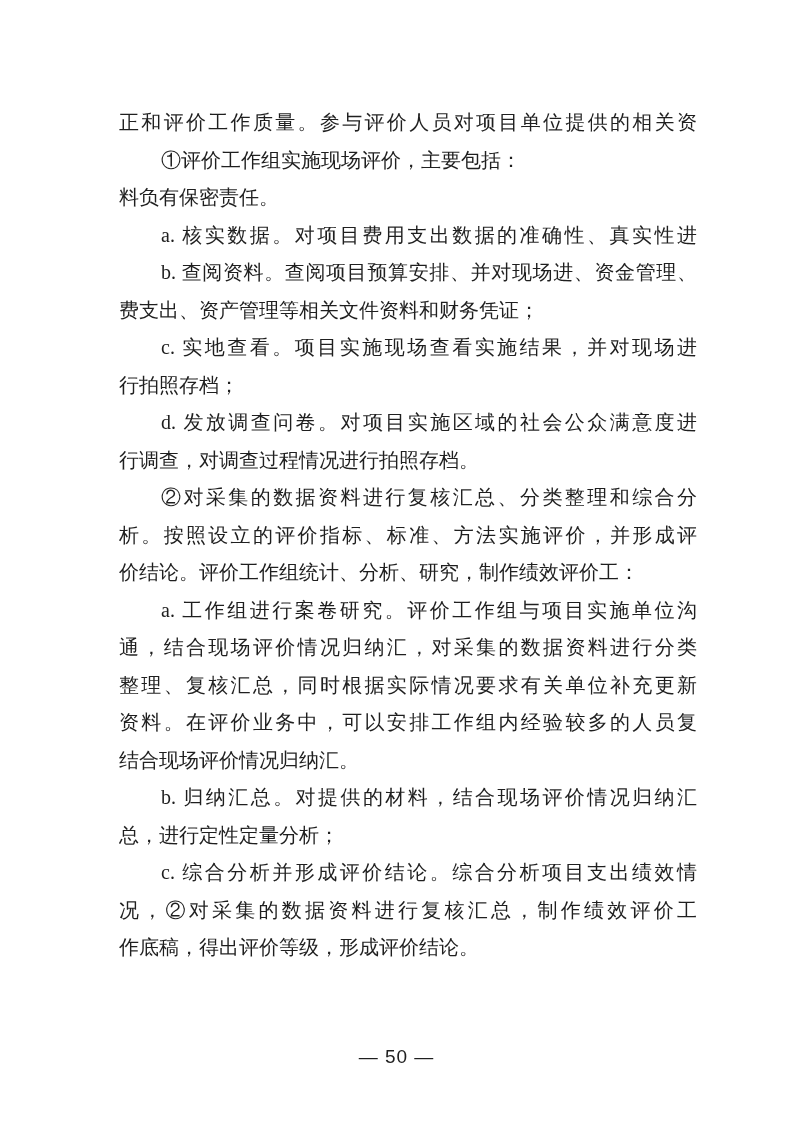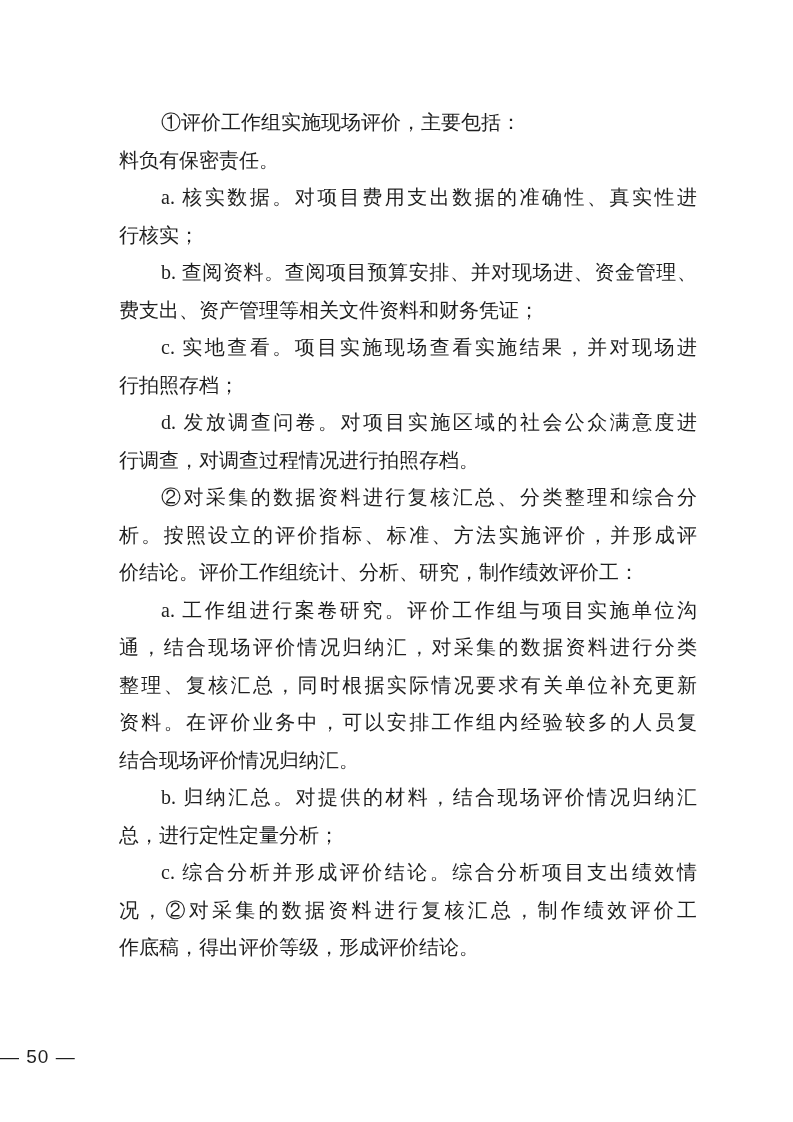--- a/index.html
+++ b/index.html
@@ -35,35 +35,36 @@
     text-justify: inter-character;
   }
   .line.indent {
     text-indent: 42px;
   }
   .page-number {
     position: absolute;
     top: 1046px;
     left: 0;
     width: 793px;
+    text-align: center;
     font-family: "Liberation Sans", "DejaVu Sans", sans-serif;
     font-size: 19px;
     color: #1f1f1f;
     letter-spacing: 1px;
   }
 </style>
 </head>
 <body>
 
 <div class="page">
   <div class="text-block">
+    <div class="line justify">正和评价工作质量。参与评价人员对项目单位提供的相关资</div>
     <div class="line indent">①评价工作组实施现场评价，主要包括：</div>
     <div class="line">料负有保密责任。</div>
     <div class="line indent justify">a. 核实数据。对项目费用支出数据的准确性、真实性进</div>
-    <div class="line">行核实；</div>
     <div class="line indent justify">b. 查阅资料。查阅项目预算安排、并对现场进、资金管理、经</div>
     <div class="line">费支出、资产管理等相关文件资料和财务凭证；</div>
     <div class="line indent justify">c. 实地查看。项目实施现场查看实施结果，并对现场进</div>
     <div class="line">行拍照存档；</div>
     <div class="line indent justify">d. 发放调查问卷。对项目实施区域的社会公众满意度进</div>
     <div class="line">行调查，对调查过程情况进行拍照存档。</div>
     <div class="line indent justify">②对采集的数据资料进行复核汇总、分类整理和综合分</div>
     <div class="line justify">析。按照设立的评价指标、标准、方法实施评价，并形成评</div>
     <div class="line">价结论。评价工作组统计、分析、研究，制作绩效评价工：</div>
     <div class="line indent justify">a. 工作组进行案卷研究。评价工作组与项目实施单位沟</div>

